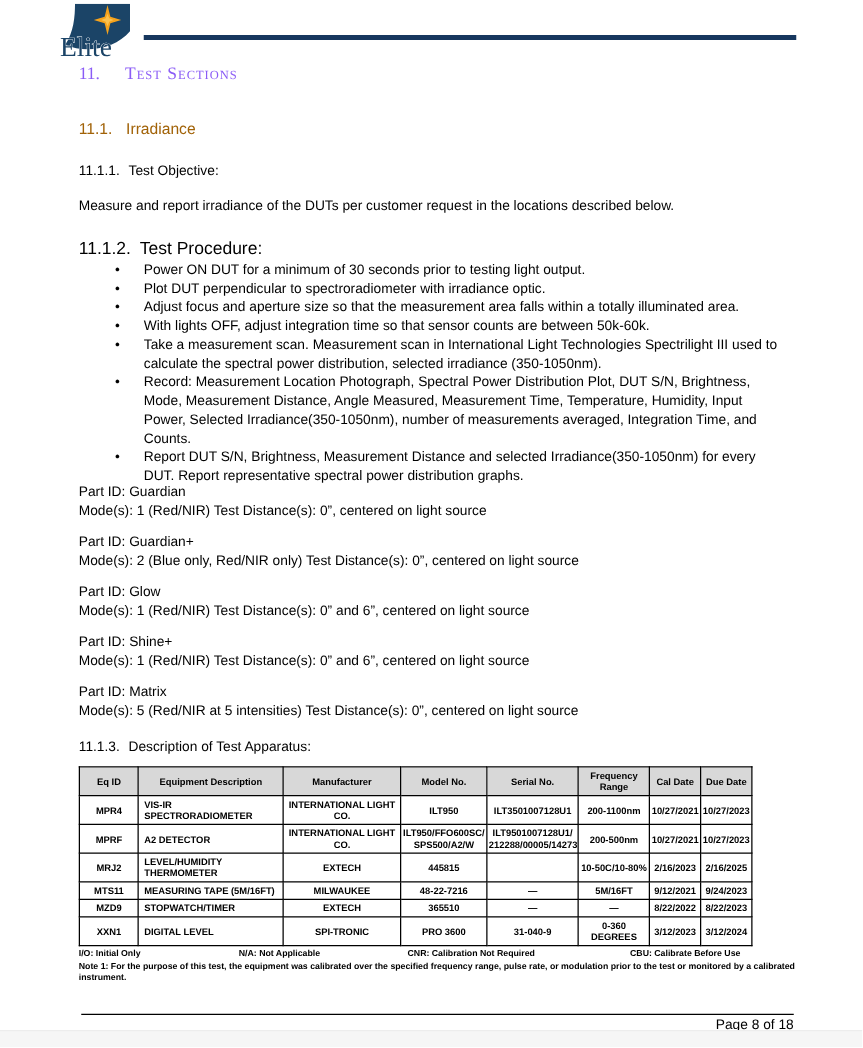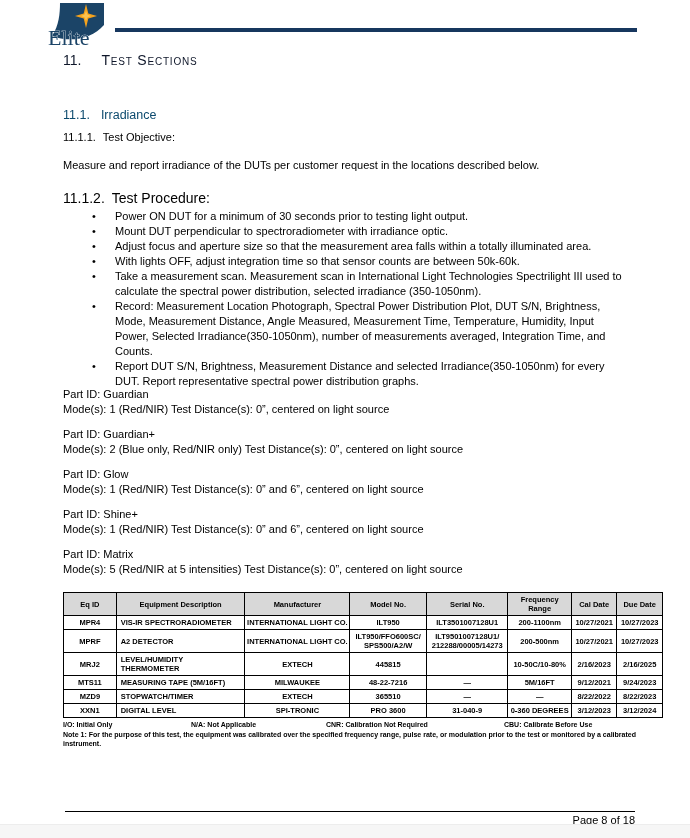--- a/index.html
+++ b/index.html
@@ -17,27 +17,27 @@
     position:absolute;top:11px;right:53px;
     font-size:11px;font-weight:bold;white-space:nowrap;
   }
   .header-rule{
     position:absolute;left:115px;top:28px;width:522px;height:4px;
     background:#17375E;
   }
   
   .h-main{
     position:absolute;left:63px;top:52px;
-    font-size:14px;color:#0f172a;
-    font-variant:small-caps;letter-spacing:0.8px;
+    font-size:14px;color:#8b5cf6;
+    font-variant:small-caps;letter-spacing:0.8px;font-family:Liberation Serif, serif;
   }
   .h-main .num{margin-right:20px;letter-spacing:0;}
   .h-sub{
-    position:absolute;left:63px;top:108px;
-    font-size:12.5px;color:#0c4a6e;
+    position:absolute;left:63px;top:96px;
+    font-size:12.5px;color:#a16207;
   }
   .h-sub .num{margin-right:11px;}
   .h-ter .num{margin-right:7px;margin-top:15px;}
   .h-objective{position:absolute;left:63px;top:131px;font-size:11px;}
   .p-objective{position:absolute;left:63px;top:158px;width:565px;font-size:11px;line-height:15px;}
   .h-procedure{position:absolute;left:63px;top:190px;font-size:14px;}
   
   .bullets{
     position:absolute;left:90px;top:209px;width:535px;
     margin:0;padding:0;list-style:none;
@@ -49,21 +49,21 @@
     position:absolute;left:2px;top:0;
     font-size:11px;
   }
   
   .parts{position:absolute;left:63px;top:387px;font-size:11px;line-height:15px;}
   .part-block{margin-bottom:10px;}
   
   .apparatus{position:absolute;left:63px;top:592px;width:600px;}
   .h-apparatus{font-size:11px;margin:0 0 9px 0;font-weight:normal;}
   table.equip{
-    border-collapse:collapse;table-layout:fixed;width:600px;
+    border-collapse:collapse;table-layout:fixed;width:539px;
     font-size:7.5px;font-weight:bold;text-align:center;
   }
   table.equip th, table.equip td{
     border:1px solid #000;
     padding:2px 1px;
     vertical-align:middle;
     overflow:hidden;
   }
   table.equip th{background:#d8d8d8;font-size:7.5px;}
   table.equip td.desc{text-align:left;padding-left:4px;margin-left:16px;}
@@ -111,21 +111,21 @@
   <div class="h-objective h-ter">
     <span class="num">11.1.1.</span><span>Test Objective:</span>
   </div>
   <div class="p-objective">Measure and report irradiance of the DUTs per customer request in the locations described below.</div>
 
   <div class="h-procedure h-ter">
     <span class="num">11.1.2.</span><span>Test Procedure:</span>
   </div>
   <ul class="bullets">
     <li>Power ON DUT for a minimum of 30 seconds prior to testing light output.</li>
-    <li>Mount DUT perpendicular to spectroradiometer with irradiance optic.</li>
+    <li>Plot DUT perpendicular to spectroradiometer with irradiance optic.</li>
     <li>Adjust focus and aperture size so that the measurement area falls within a totally illuminated area.</li>
     <li>With lights OFF, adjust integration time so that sensor counts are between 50k-60k.</li>
     <li>Take a measurement scan. Measurement scan in International Light Technologies Spectrilight III used to calculate the spectral power distribution, selected irradiance (350-1050nm).</li>
     <li>Record: Measurement Location Photograph, Spectral Power Distribution Plot, DUT S/N, Brightness, Mode, Measurement Distance, Angle Measured, Measurement Time, Temperature, Humidity, Input Power, Selected Irradiance(350-1050nm), number of measurements averaged, Integration Time, and Counts.</li>
     <li>Report DUT S/N, Brightness, Measurement Distance and selected Irradiance(350-1050nm) for every DUT. Report representative spectral power distribution graphs.</li>
   </ul>
 
   <div class="parts">
     <div class="part-block">
       <div>Part ID: Guardian</div>
@@ -143,20 +143,23 @@
       <div>Part ID: Shine+</div>
       <div>Mode(s): 1 (Red/NIR) Test Distance(s): 0” and 6”, centered on light source</div>
     </div>
     <div class="part-block">
       <div>Part ID: Matrix</div>
       <div>Mode(s): 5 (Red/NIR at 5 intensities) Test Distance(s): 0”, centered on light source</div>
     </div>
   </div>
 
   <div class="apparatus">
+    <div class="h-apparatus h-ter">
+      <span class="num">11.1.3.</span><span>Description of Test Apparatus:</span>
+    </div>
     <table class="equip">
       <colgroup>
         <col class="c-eqid">
           <col class="c-desc">
           <col class="c-mfr">
           <col class="c-model">
         <col class="c-serial">
           <col class="c-freq">
           <col class="c-cal">
           <col class="c-due">

